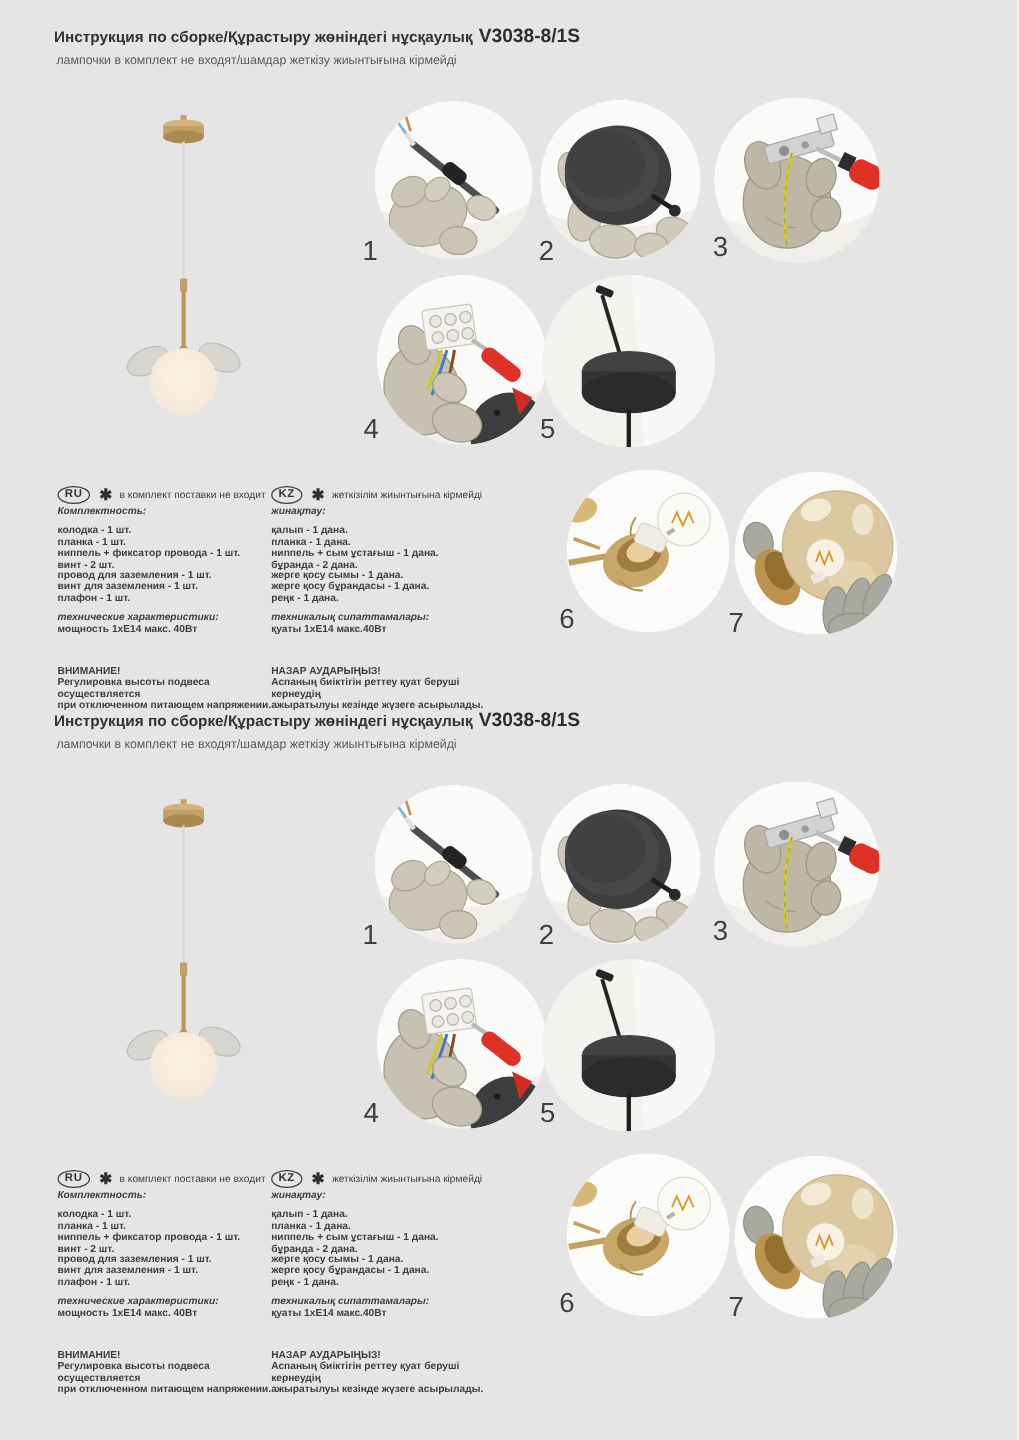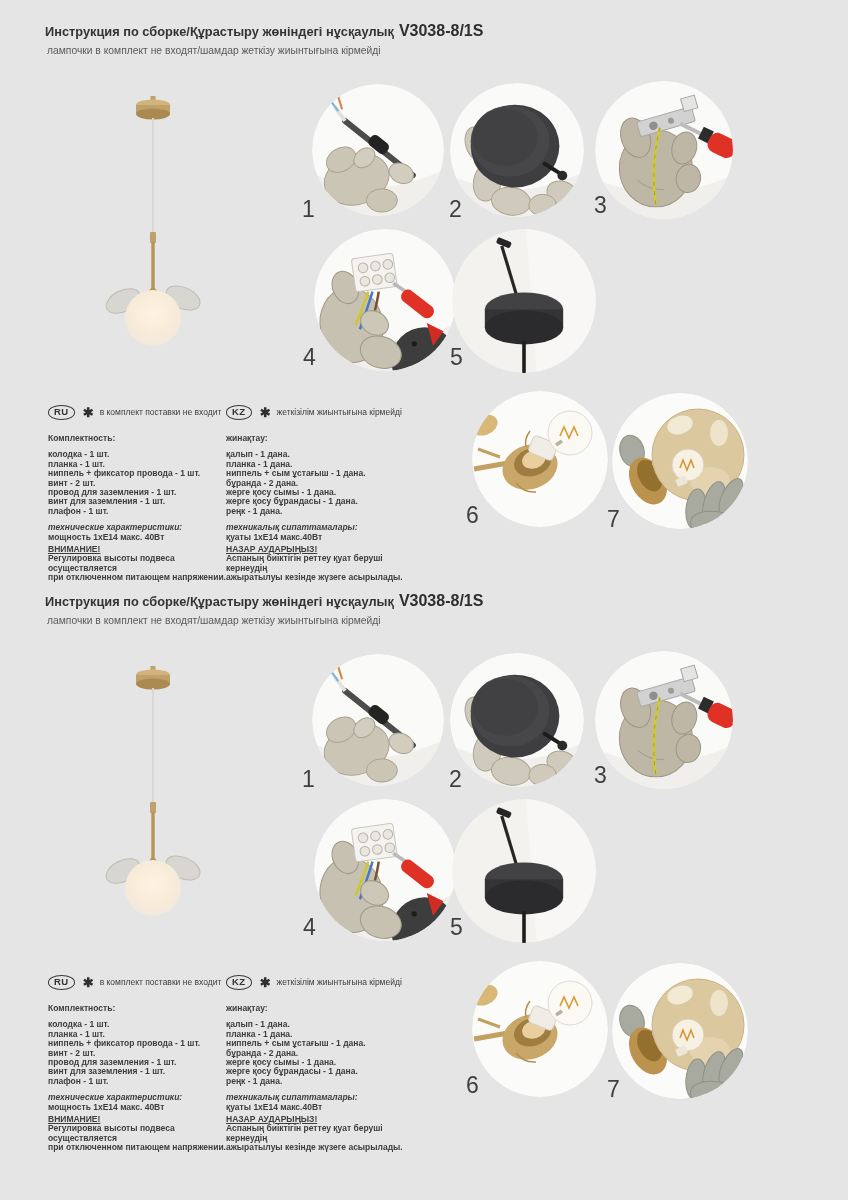--- a/index.html
+++ b/index.html
@@ -35,25 +35,25 @@
   .pos-n6{left:466px;top:502px;}
   .pos-n7{left:607px;top:506px;}
 
   .col{position:absolute;top:404px;font-size:8.5px;font-weight:700;line-height:9.4px;color:#3d3d3d;}
   .col-ru{left:48px;width:182px;}
   .col-kz{left:226px;width:190px;}
   .badge-row{display:flex;align-items:center;height:17px;}
   .lang-badge{border:1.5px solid #3a3a3a;border-radius:50%;padding:1px 5px 2px;font-size:9.5px;font-weight:700;letter-spacing:.5px;color:#333;}
   .asterisk{font-size:13px;font-weight:900;margin:0 6px 0 8px;color:#2f2f2f;}
   .badge-note{font-size:8.5px;font-weight:400;}
-  .list-title{margin-top:13px;}
+  .list-title{margin-top:0;font-style:italic;}
   .item-list{list-style:none;margin:7px 0 0;padding:0;}
   .item-list li{margin:0;padding:0;}
   .tech-title{margin-top:7px;font-style:italic;}
-  .warn-title{margin-top:3px;text-decoration:underline;}
+  .warn-title{margin-top:26px;}
   .warn-text{white-space:pre-line;}
 </style>
 </head>
 <body>
 
 <svg width="0" height="0" style="position:absolute" aria-hidden="true">
   <defs>
     <radialGradient id="gl" cx="0.5" cy="0.42" r="0.65">
       <stop offset="0%" stop-color="#fdf3e2"></stop>
       <stop offset="55%" stop-color="#f8ecd9"></stop>

